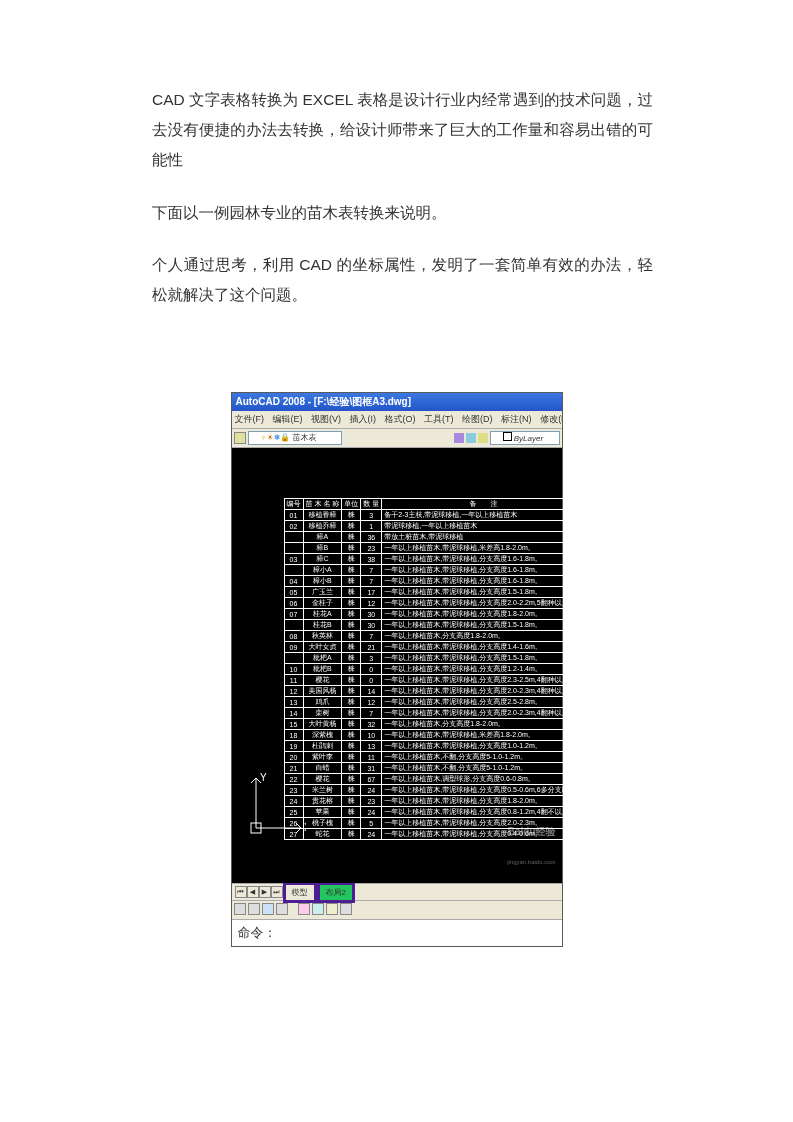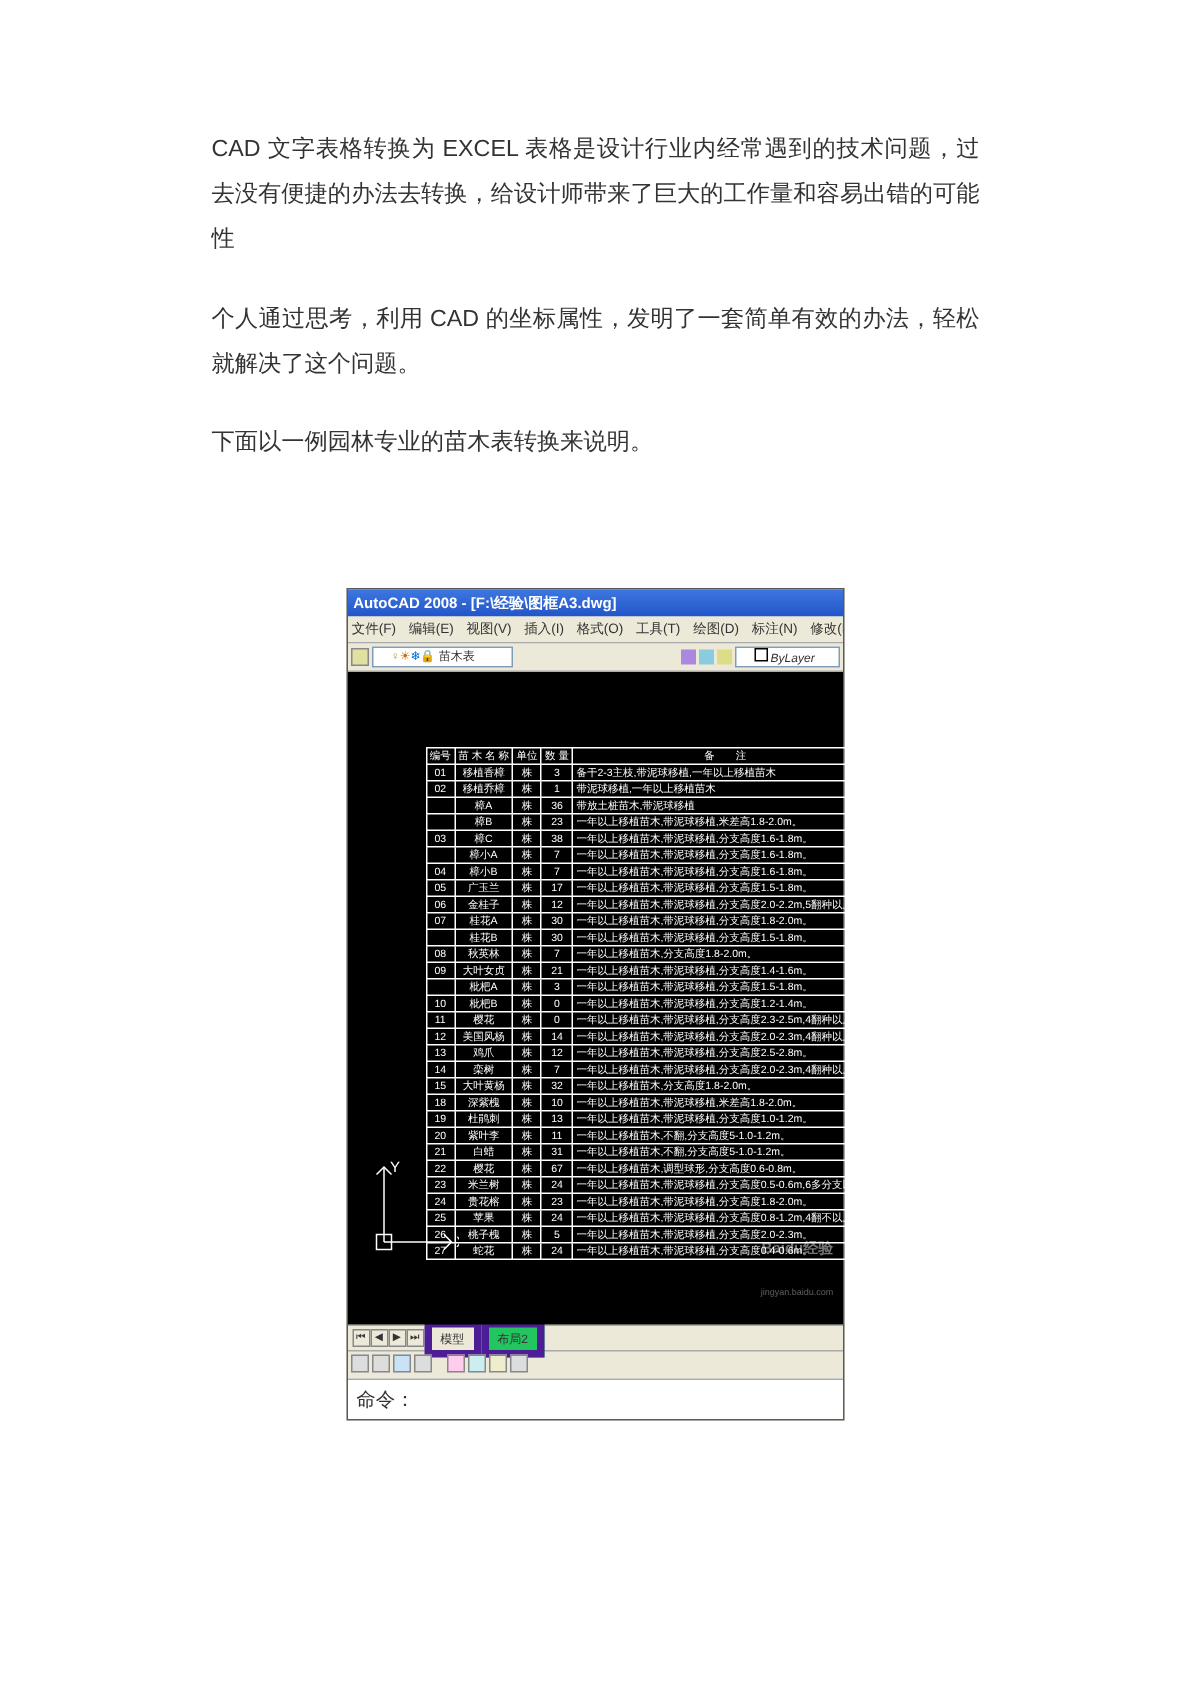--- a/index.html
+++ b/index.html
@@ -10,21 +10,21 @@
     font-family: "Microsoft YaHei", Arial, sans-serif;
     color: #333;
     background: #fff;
   }
   .page {
     padding: 85px 140px 0 140px;
   }
   .para {
     font-size: 15.5px;
     line-height: 1.95;
-    margin: 0 0 22px 1px;
+    margin: 0 0 22px 12px;
     text-align: justify;
   }
   .screenshot-container {
     margin-top: 82px;
     display: flex;
     justify-content: center;
   }
   .app-window {
     width: 330px;
     background: #ece9d8;
@@ -117,21 +117,21 @@
     align-items: center;
     height: 16px;
     padding: 0 3px;
   }
   .tabs {
     display: flex;
     gap: 0;
     font-size: 8px;
   }
   .tab {
-    border: 5px solid #4c1d95;
+    border: 3px solid #4c1d95;
     padding: 2px 6px;
     background: #ece9d8;
   }
   .tab.active { background: #22c55e; }
   .nav-arrows span {
     display: inline-block;
     width: 10px; height: 10px;
     border: 1px solid #888;
     font-size: 7px;
     text-align: center;
@@ -167,22 +167,22 @@
     bottom: 18px;
     color: rgba(255,255,255,0.35);
     font-size: 6px;
   }
 </style>
 </head>
 <body>
 
 <div class="page">
   <p class="para">CAD 文字表格转换为 EXCEL 表格是设计行业内经常遇到的技术问题，过去没有便捷的办法去转换，给设计师带来了巨大的工作量和容易出错的可能性</p>
+  <p class="para">下面以一例园林专业的苗木表转换来说明。</p>
   <p class="para">个人通过思考，利用 CAD 的坐标属性，发明了一套简单有效的办法，轻松就解决了这个问题。</p>
-  <p class="para">下面以一例园林专业的苗木表转换来说明。</p>
 
   <div class="screenshot-container">
     <div class="app-window">
 
       <div class="titlebar">AutoCAD 2008 - [F:\经验\图框A3.dwg]</div>
 
       <div class="menubar">
         <span>文件(F)</span>
         <span>编辑(E)</span>
         <span>视图(V)</span>

